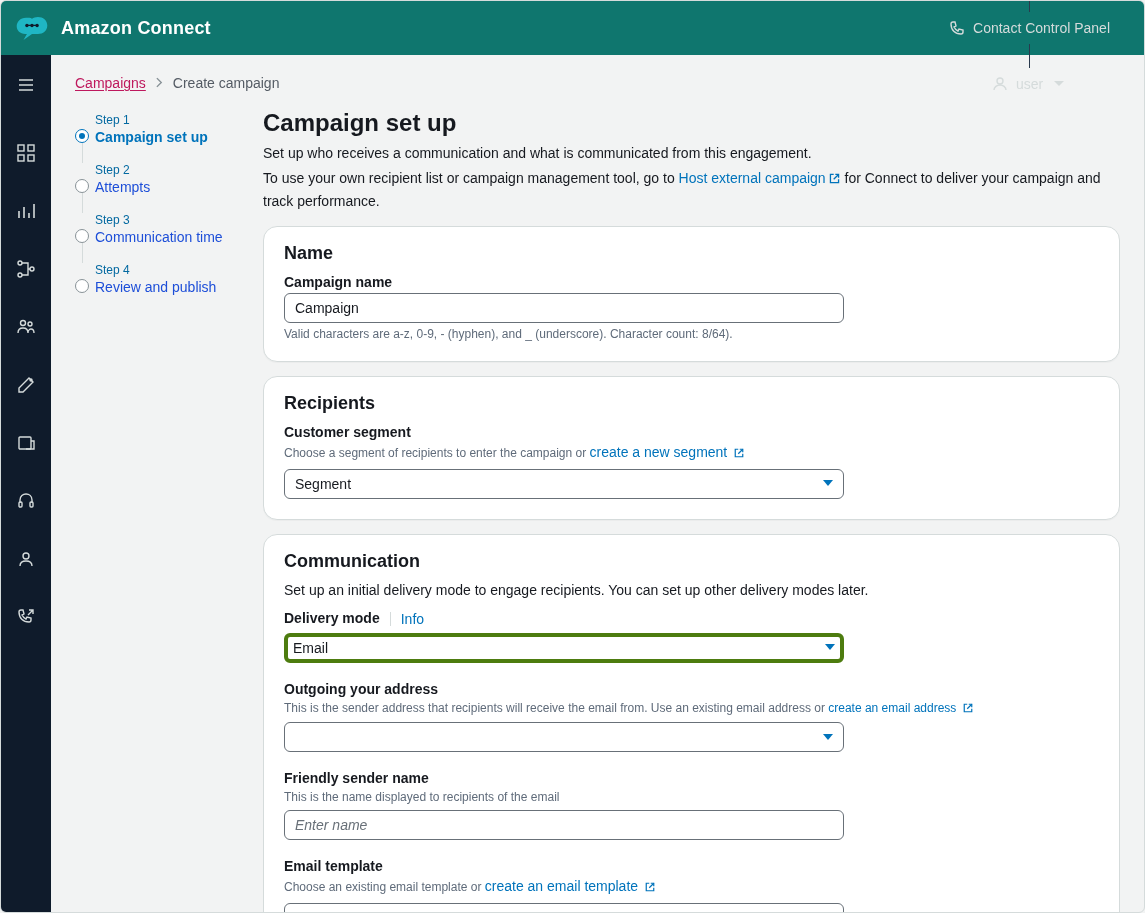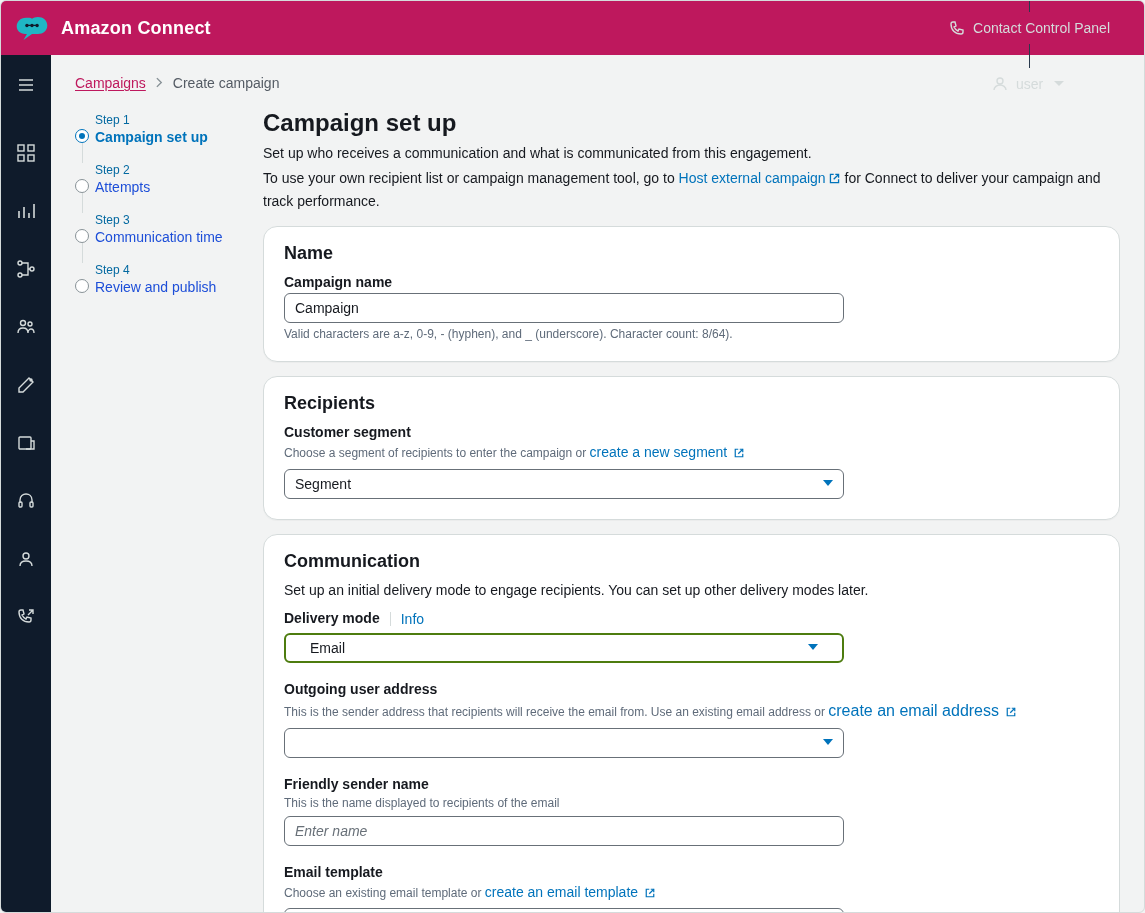--- a/index.html
+++ b/index.html
@@ -1,20 +1,20 @@
 <!DOCTYPE html>
 <html><head>
   <meta charset="utf-8">
   <style>
     * { box-sizing: border-box; margin: 0; padding: 0; font-family: "Amazon Ember", "Helvetica Neue", Arial, sans-serif; }
     body { background: #f2f3f3; color: #16191f; font-size: 14px; }
     .page { width: 1145px; height: 913px; border: 1px solid #d5dbdb; border-radius: 6px; overflow: hidden; background: #f2f3f3; position: relative; }
 
     
-    .topbar { height: 54px; background: #be185d; color: #fff; display: flex; align-items: center; padding: 0 18px 0 14px; }
+    .topbar { height: 54px; background: #0f766e; color: #fff; display: flex; align-items: center; padding: 0 18px 0 14px; }
     .logo-wrap { display: flex; align-items: center; gap: 12px; }
     .logo-icon { width: 34px; height: 28px; position: relative; }
     .product-name { font-size: 18px; font-weight: 700; letter-spacing: .2px; }
     .topbar-spacer { flex: 1; }
     .topbar-links { display: flex; align-items: center; flex-direction: column; }
     .topbar-link { display: flex; align-items: center; gap: 8px; padding: 0 16px; height: 32px; color: #d5dbdb; cursor: pointer; font-size: 14px; }
     .topbar-sep { width: 1px; height: 24px; background: #2a3a4d; }
     .topbar-icon { width: 16px; height: 16px; display: inline-flex; align-items: center; justify-content: center; }
 
     
@@ -55,21 +55,21 @@
     .panel-desc { font-size: 14px; color: #16191f; margin-bottom: 12px; }
 
     .field { margin-top: 2px; }
     .field-label { font-size: 14px; font-weight: 700; margin-bottom: 3px; }
     .field-hint { font-size: 12px; color: #5f6b7a; line-height: 1.4; }
     .field-hint-below { font-size: 12px; color: #5f6b7a; margin-top: 4px; }
 
     .input, .select { width: 560px; height: 30px; border: 1px solid #687078; border-radius: 6px; padding: 1px 10px; font-size: 14px; background: #fff; color: #16191f; display: flex; align-items: center; justify-content: space-between; cursor: pointer; }
     .input { cursor: text; }
     input.input { outline: none; }
-    .select.active { border: 2px solid #4d7c0f; padding: 0 24px; }
+    .select.active { border: 4px solid #4d7c0f; padding: 0 5px; }
     .select .caret { color: #0073bb; }
     .caret svg { display: block; }
     .input::placeholder { color: #687078; font-style: italic; }
 
     .info-link { color: #0073bb; font-size: 14px; font-weight: 400; cursor: pointer; }
     .label-row { display: flex; align-items: center; gap: 10px; }
     .label-divider { width: 1px; height: 14px; background: #d5dbdb; }
   </style>
 </head>
 <body>
@@ -297,23 +297,23 @@
                 <span>Email</span>
                 <span class="caret">
                     <svg width="10" height="7" viewBox="0 0 10 7">
                       <path d="M0 0 L5 6 L10 0 Z" fill="#0073bb"></path>
                     </svg>
                   </span>
               </div>
             </div>
 
             <div class="field" style="margin-top:18px">
-              <div class="field-label">Outgoing user address</div>
+              <div class="field-label">Outgoing your address</div>
               <div class="field-hint">
-                <span>This is the sender address that recipients will receive the email from. Use an existing email address or </span><a class="inline-link" style="font-size:16px"><span>create an email address</span> <span class="ext-icon"><svg width="12" height="12" viewBox="0 0 16 16" stroke="#0073bb" fill="none" stroke-width="1.6">
+                <span>This is the sender address that recipients will receive the email from. Use an existing email address or </span><a class="inline-link" style="font-size:12px"><span>create an email address</span> <span class="ext-icon"><svg width="12" height="12" viewBox="0 0 16 16" stroke="#0073bb" fill="none" stroke-width="1.6">
                         <path d="M7 3 L3 3 L3 13 L13 13 L13 9"></path>
                         <path d="M9 3 L13 3 L13 7"></path>
                         <path d="M13 3 L7 9"></path>
                       </svg></span></a>
               </div>
               <div style="height:4px"></div>
               <div class="select">
                 <span></span>
                 <span class="caret">
                     <svg width="10" height="7" viewBox="0 0 10 7">

